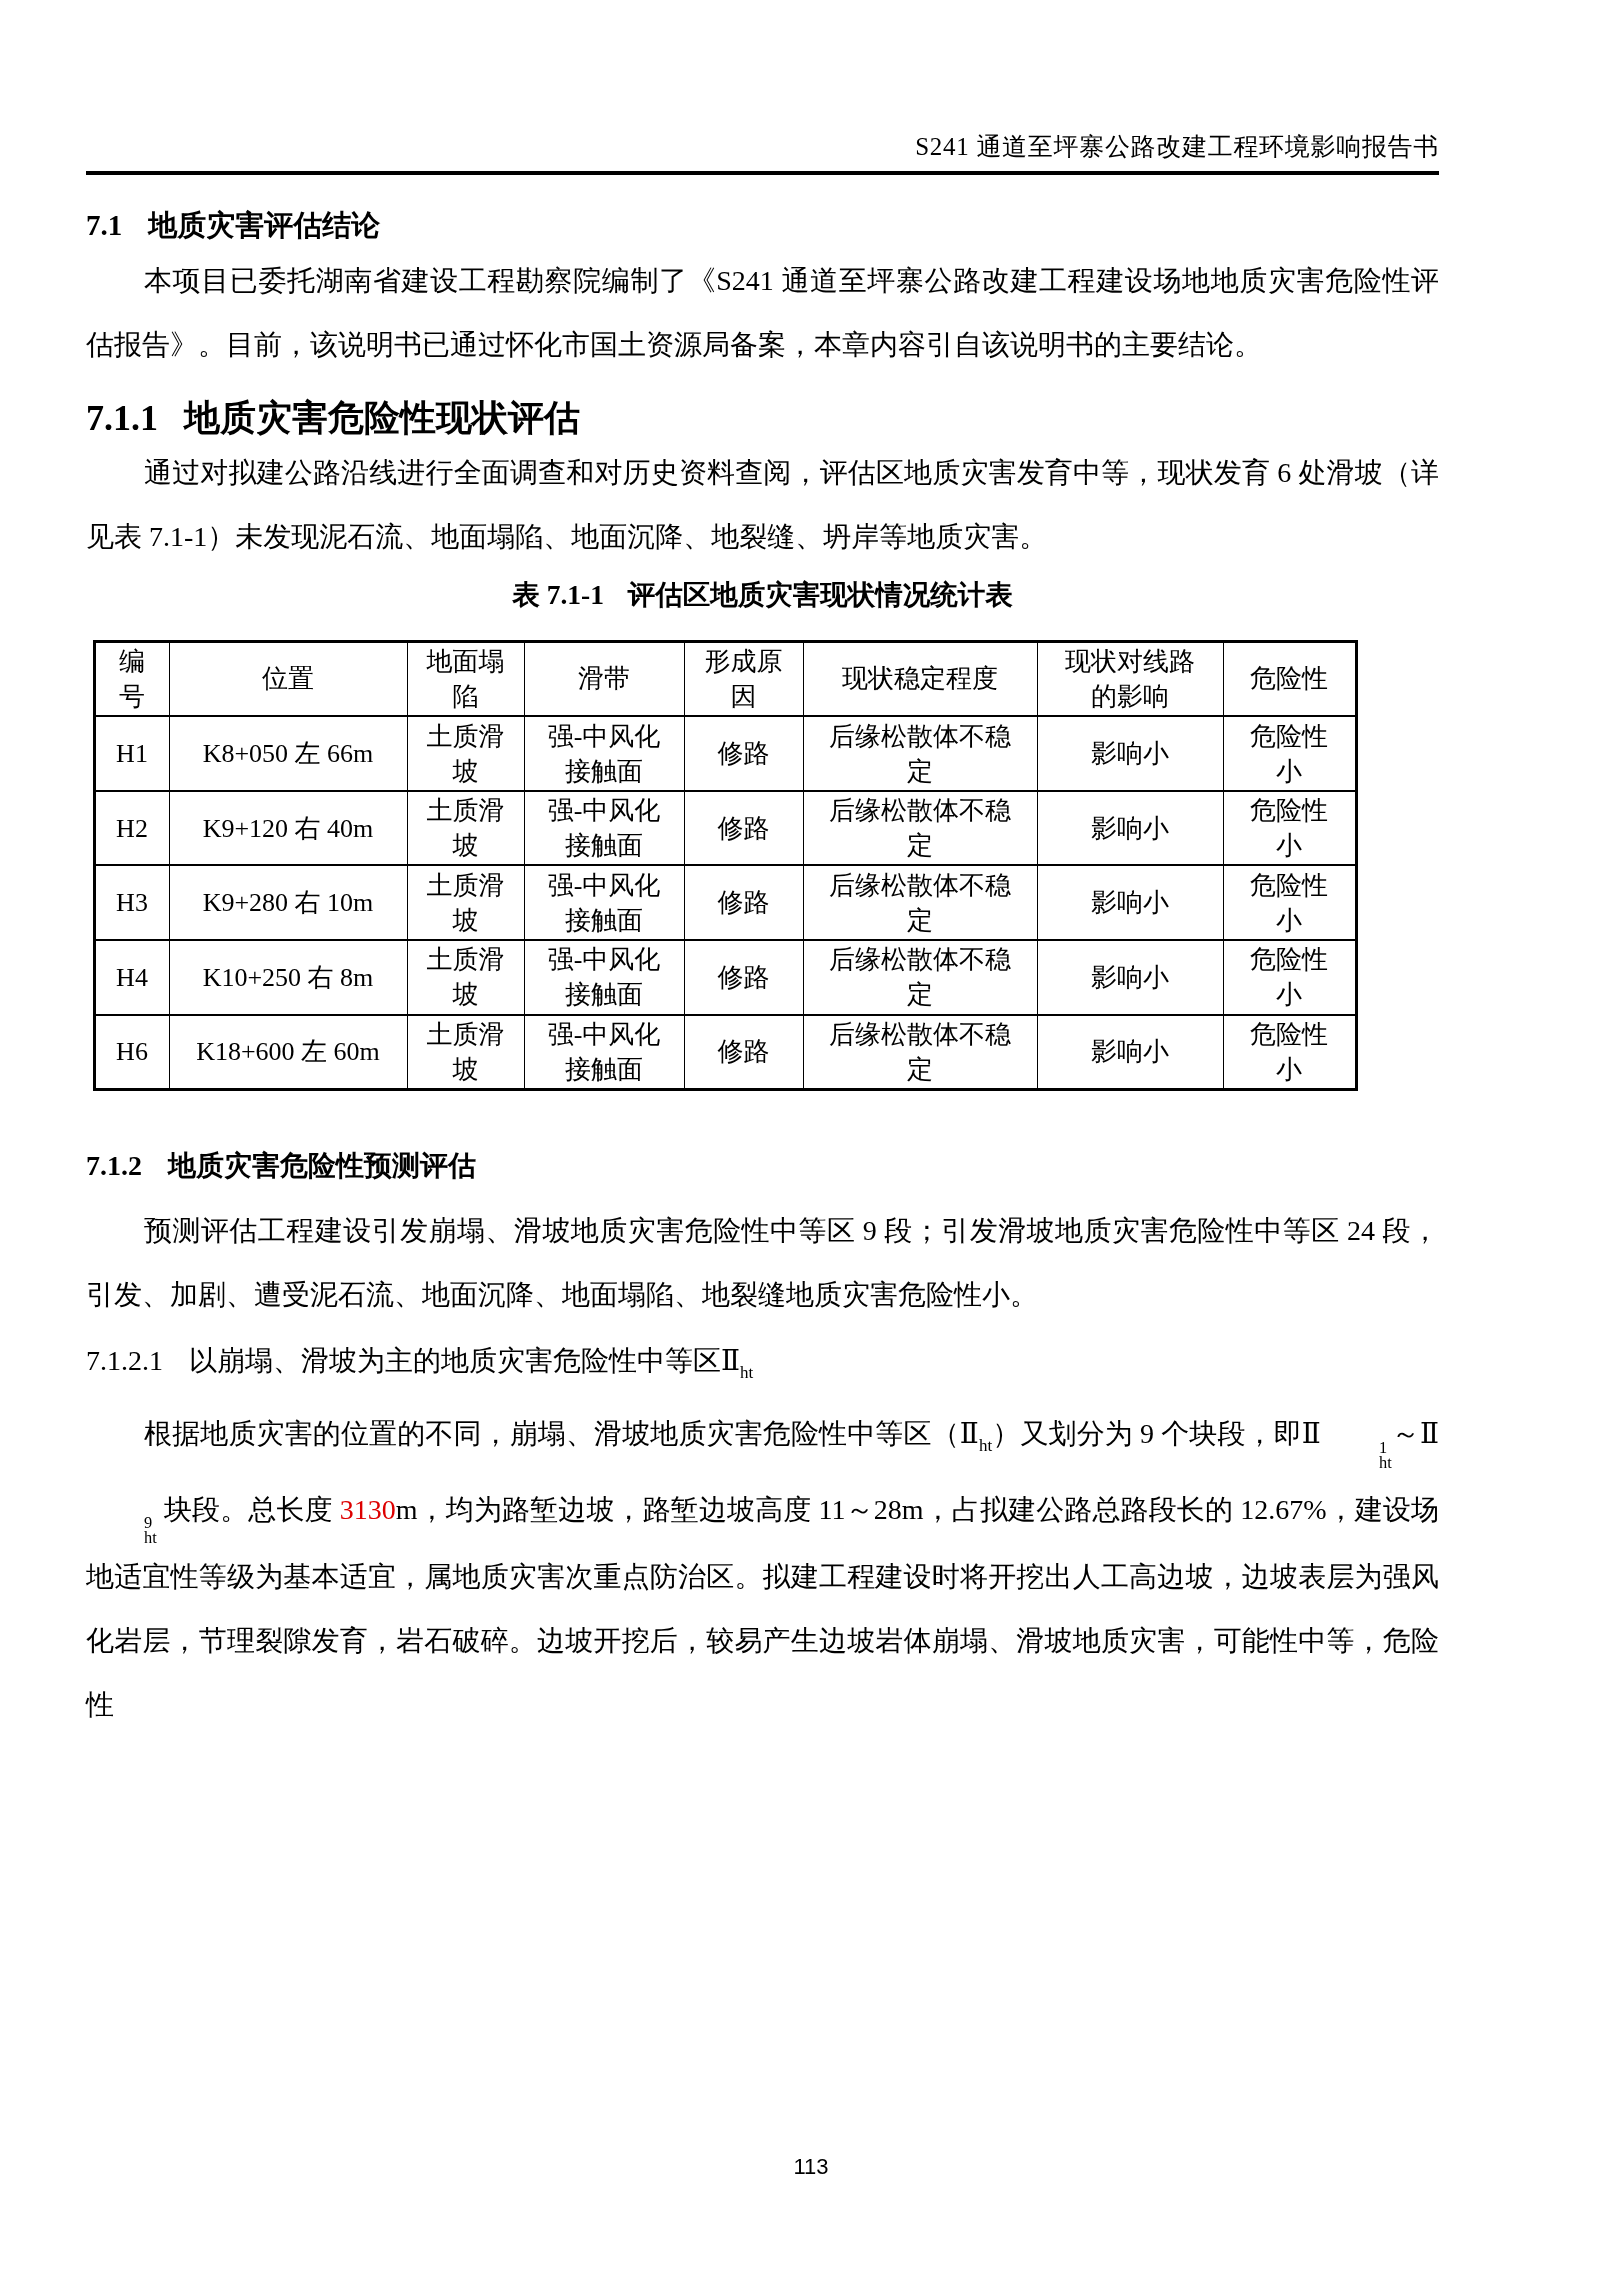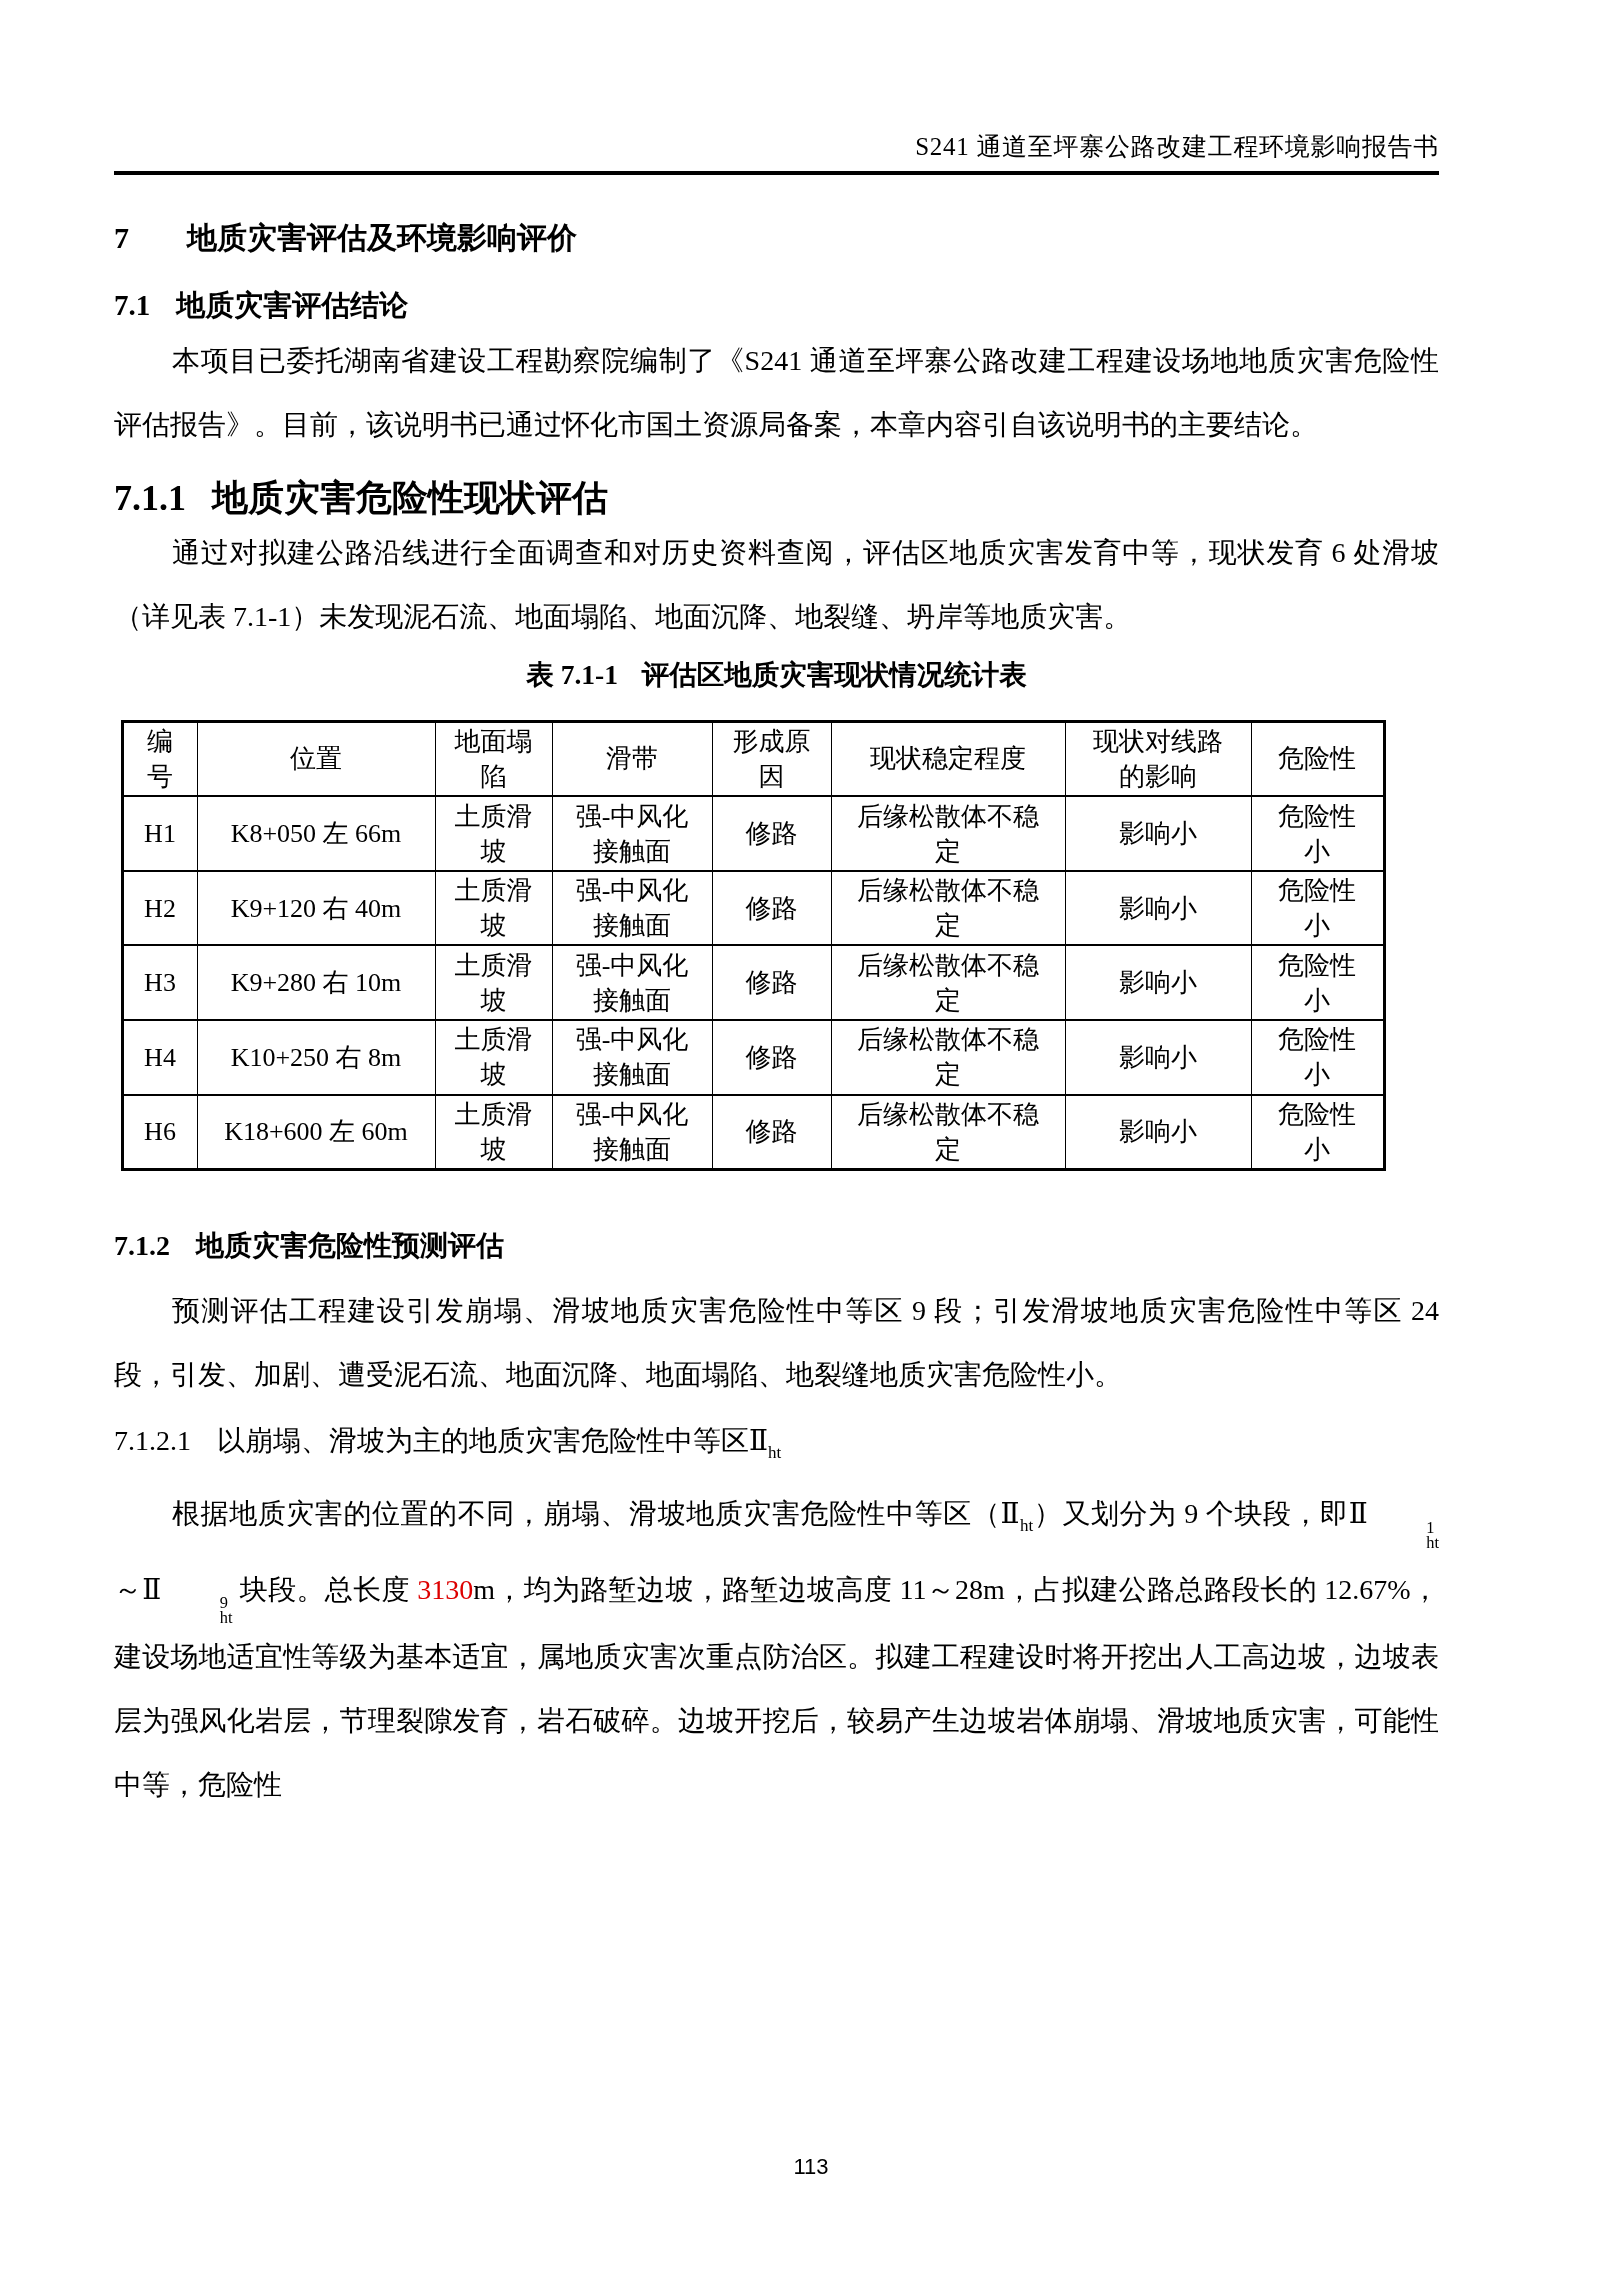--- a/index.html
+++ b/index.html
@@ -1,20 +1,20 @@
 <!DOCTYPE html>
 <html style="font-size:10.5px"><head>
 <meta charset="utf-8">
 <style>
   html,body{margin:0;padding:0;}
   body{
     width:1622px;height:2295px;background:#ffffff;position:relative;
     font-family:"Liberation Serif","DejaVu Serif",serif;color:#000;
   }
-  .content{padding:131px 183px 0 114px;}
+  .content{padding:131px 183px 0 86px;}
   .doc-header{text-align:right;font-size:25px;line-height:31px;letter-spacing:0.7px;}
   .header-rule{margin-top:9.2px;border-top:4.6px solid #000;height:0;}
   .h-l1{margin-top:46px;font-size:30px;line-height:34px;font-weight:bold;}
   .h-l2{margin-top:34px;font-size:29px;line-height:33px;font-weight:bold;}
   .h-l3{margin-top:25px;font-size:36px;line-height:33px;font-weight:bold;}
   .h-l3b{margin-top:58px;font-size:28px;line-height:33px;font-weight:bold;}
   .h-l4{margin-top:16.4px;font-size:28px;line-height:35px;font-weight:normal;}
   .hnum-wide{margin-right:58px;}
   .hnum{margin-right:26px;}
   .para{font-size:28px;line-height:64px;text-align:justify;text-indent:58px;}
@@ -46,21 +46,20 @@
                font-size:22px;font-family:"Liberation Sans","DejaVu Sans",sans-serif;}
 </style>
 </head>
 <body>
 
 <div class="content">
 
   <div class="doc-header">S241 通道至坪寨公路改建工程环境影响报告书</div>
   <div class="header-rule"></div>
 
-  <div class="h-l1"><span class="hnum-wide">7</span><span>地质灾害评估及环境影响评价</span></div>
 
   <div class="h-l2"><span class="hnum">7.1</span><span>地质灾害评估结论</span></div>
 
   <div class="para p1">本项目已委托湖南省建设工程勘察院编制了《S241 通道至坪寨公路改建工程建设场地地质灾害危险性评估报告》。目前，该说明书已通过怀化市国土资源局备案，本章内容引自该说明书的主要结论。</div>
 
   <div class="h-l3"><span class="hnum">7.1.1</span><span>地质灾害危险性现状评估</span></div>
 
   <div class="para p2">通过对拟建公路沿线进行全面调查和对历史资料查阅，评估区地质灾害发育中等，现状发育 6 处滑坡（详见表 7.1-1）未发现泥石流、地面塌陷、地面沉降、地裂缝、坍岸等地质灾害。</div>
 
   <div class="tbl-caption"><span class="cap-label">表 7.1-1</span><span>评估区地质灾害现状情况统计表</span></div>

